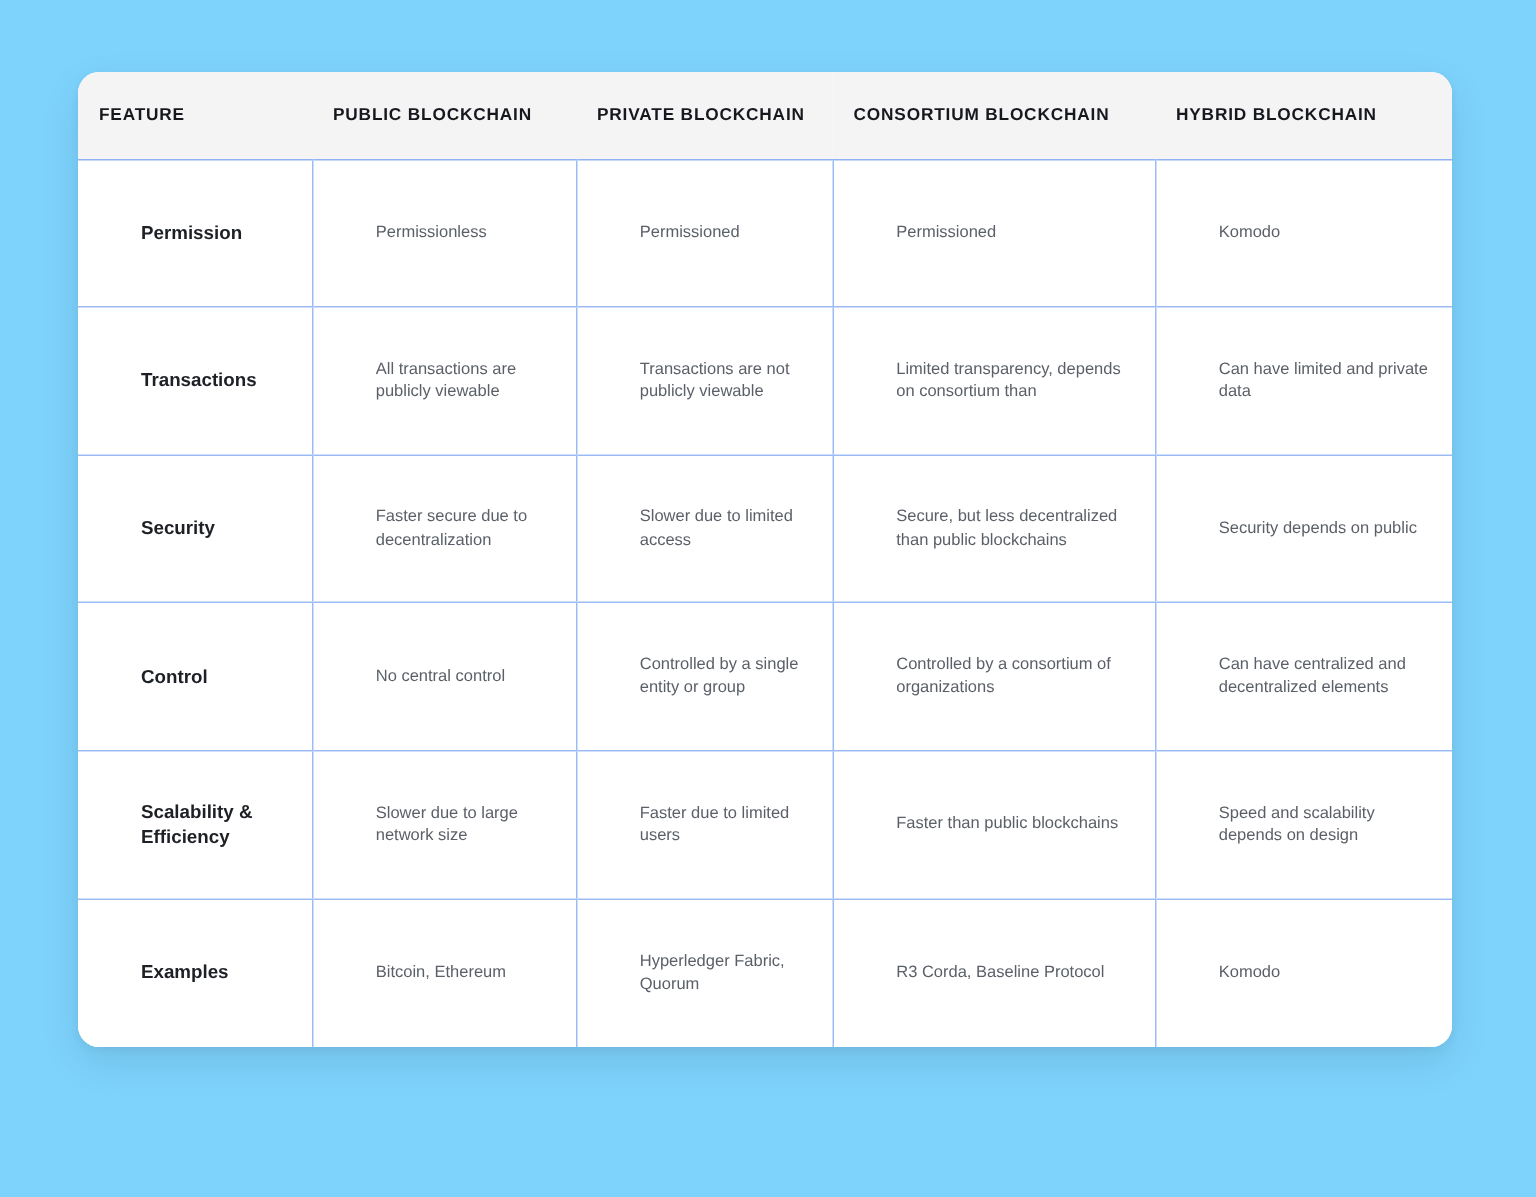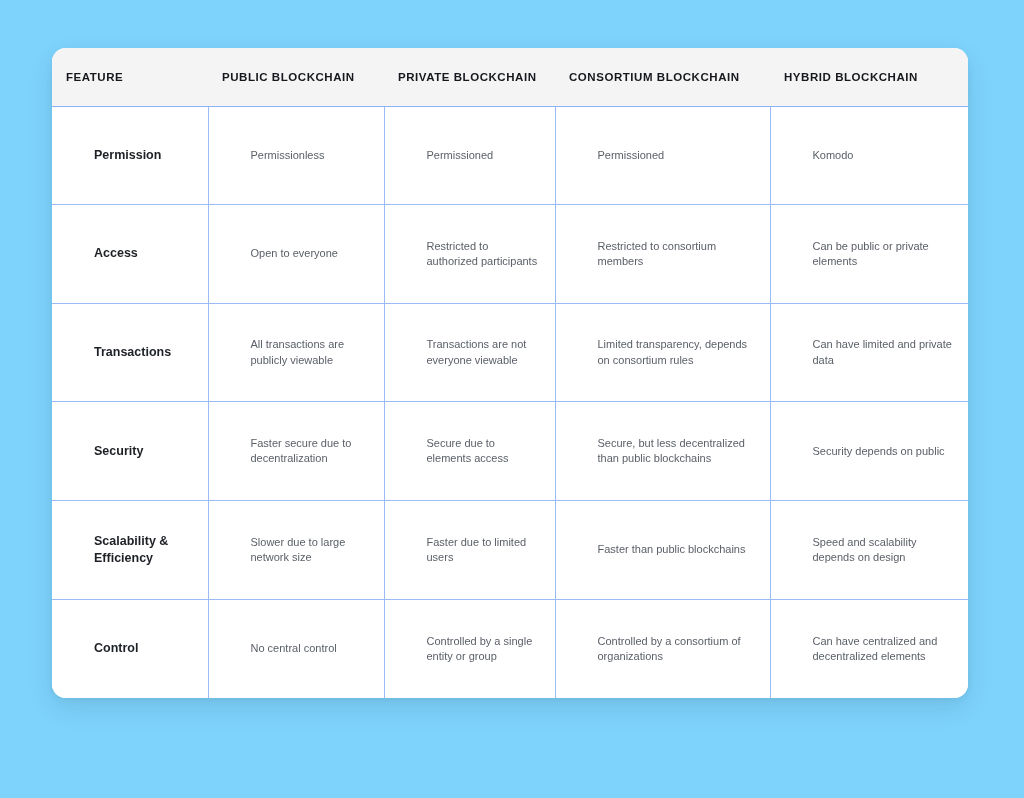--- a/index.html
+++ b/index.html
@@ -137,109 +137,109 @@
               <span class="cell-text">Permissioned</span>
             </td>
           <td>
               <span class="cell-text">Permissioned</span>
             </td>
           <td>
               <span class="cell-text">Komodo</span>
             </td>
         </tr>
 
-        <tr>
-          <td class="cell-feature">
-              <span class="cell-text">Access</span>
-            </td>
-          <td>
-              <span class="cell-text">Open to everyone</span>
-            </td>
-          <td>
-              <span class="cell-text">Restricted to authorized participants</span>
-            </td>
-          <td>
-              <span class="cell-text">Restricted to consortium members</span>
-            </td>
-          <td>
-              <span class="cell-text">Can be public or private elements</span>
-            </td>
-        </tr>
 
         <tr>
           <td class="cell-feature">
               <span class="cell-text">Transactions</span>
             </td>
           <td>
               <span class="cell-text">All transactions are publicly viewable</span>
             </td>
           <td>
-              <span class="cell-text">Transactions are not everyone viewable</span>
-            </td>
-          <td>
-              <span class="cell-text">Limited transparency, depends on consortium rules</span>
+              <span class="cell-text">Transactions are not publicly viewable</span>
+            </td>
+          <td>
+              <span class="cell-text">Limited transparency, depends on consortium than</span>
             </td>
           <td>
               <span class="cell-text">Can have limited and private data</span>
             </td>
         </tr>
 
         <tr>
           <td class="cell-feature">
               <span class="cell-text">Security</span>
             </td>
           <td>
               <span class="cell-text">Faster secure due to decentralization</span>
             </td>
           <td>
-              <span class="cell-text">Secure due to elements access</span>
+              <span class="cell-text">Slower due to limited access</span>
             </td>
           <td>
               <span class="cell-text">Secure, but less decentralized than public blockchains</span>
             </td>
           <td>
               <span class="cell-text">Security depends on public</span>
             </td>
         </tr>
 
         <tr>
           <td class="cell-feature">
+              <span class="cell-text">Control</span>
+            </td>
+          <td>
+              <span class="cell-text">No central control</span>
+            </td>
+          <td>
+              <span class="cell-text">Controlled by a single entity or group</span>
+            </td>
+          <td>
+              <span class="cell-text">Controlled by a consortium of organizations</span>
+            </td>
+          <td>
+              <span class="cell-text">Can have centralized and decentralized elements</span>
+            </td>
+        </tr>
+
+        <tr>
+          <td class="cell-feature">
               <span class="cell-text">Scalability &amp; Efficiency</span>
             </td>
           <td>
               <span class="cell-text">Slower due to large network size</span>
             </td>
           <td>
               <span class="cell-text">Faster due to limited users</span>
             </td>
           <td>
               <span class="cell-text">Faster than public blockchains</span>
             </td>
           <td>
               <span class="cell-text">Speed and scalability depends on design</span>
             </td>
         </tr>
 
         <tr>
           <td class="cell-feature">
-              <span class="cell-text">Control</span>
-            </td>
-          <td>
-              <span class="cell-text">No central control</span>
-            </td>
-          <td>
-              <span class="cell-text">Controlled by a single entity or group</span>
-            </td>
-          <td>
-              <span class="cell-text">Controlled by a consortium of organizations</span>
-            </td>
-          <td>
-              <span class="cell-text">Can have centralized and decentralized elements</span>
-            </td>
-        </tr>
-
+              <span class="cell-text">Examples</span>
+            </td>
+          <td>
+              <span class="cell-text">Bitcoin, Ethereum</span>
+            </td>
+          <td>
+              <span class="cell-text">Hyperledger Fabric, Quorum</span>
+            </td>
+          <td>
+              <span class="cell-text">R3 Corda, Baseline Protocol</span>
+            </td>
+          <td>
+              <span class="cell-text">Komodo</span>
+            </td>
+        </tr>
 
       </tbody>
     </table>
 
   </div>
 
 </div>
 
 </body></html>

